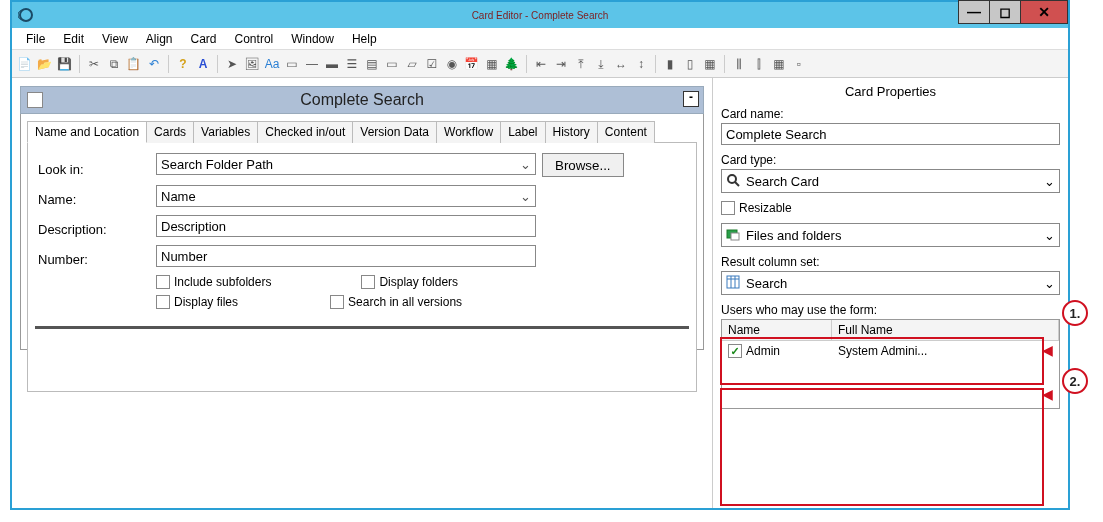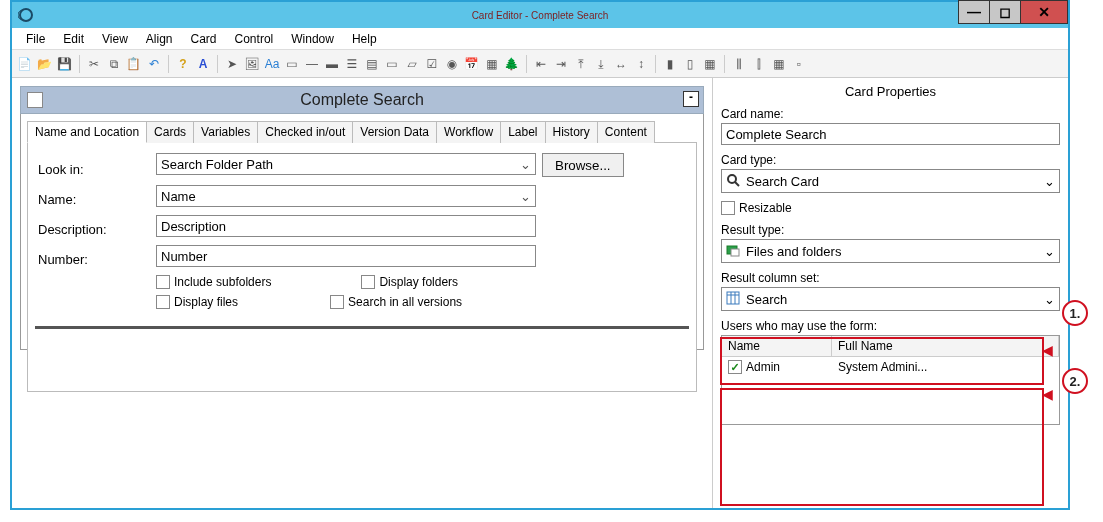--- a/index.html
+++ b/index.html
@@ -233,21 +233,20 @@
           </span>
           <span>Search Card</span>
           <span class="arrow">⌄</span>
         </div>
 
         <div class="chk2">
           <span class="chk-box"></span>
           <span>Resizable</span>
         </div>
 
-        <span class="field-lbl">Result type:</span>
         <div class="sel2">
           <span class="ico">
             <svg width="14" height="14">
                 <rect x="1" y="3" width="10" height="8" fill="#2aa04a" stroke="#1a7a2a"></rect>
                 <rect x="5" y="6" width="8" height="7" fill="#fff" stroke="#888"></rect>
               </svg>
           </span>
           <span>Files and folders</span>
           <span class="arrow">⌄</span>
         </div>

